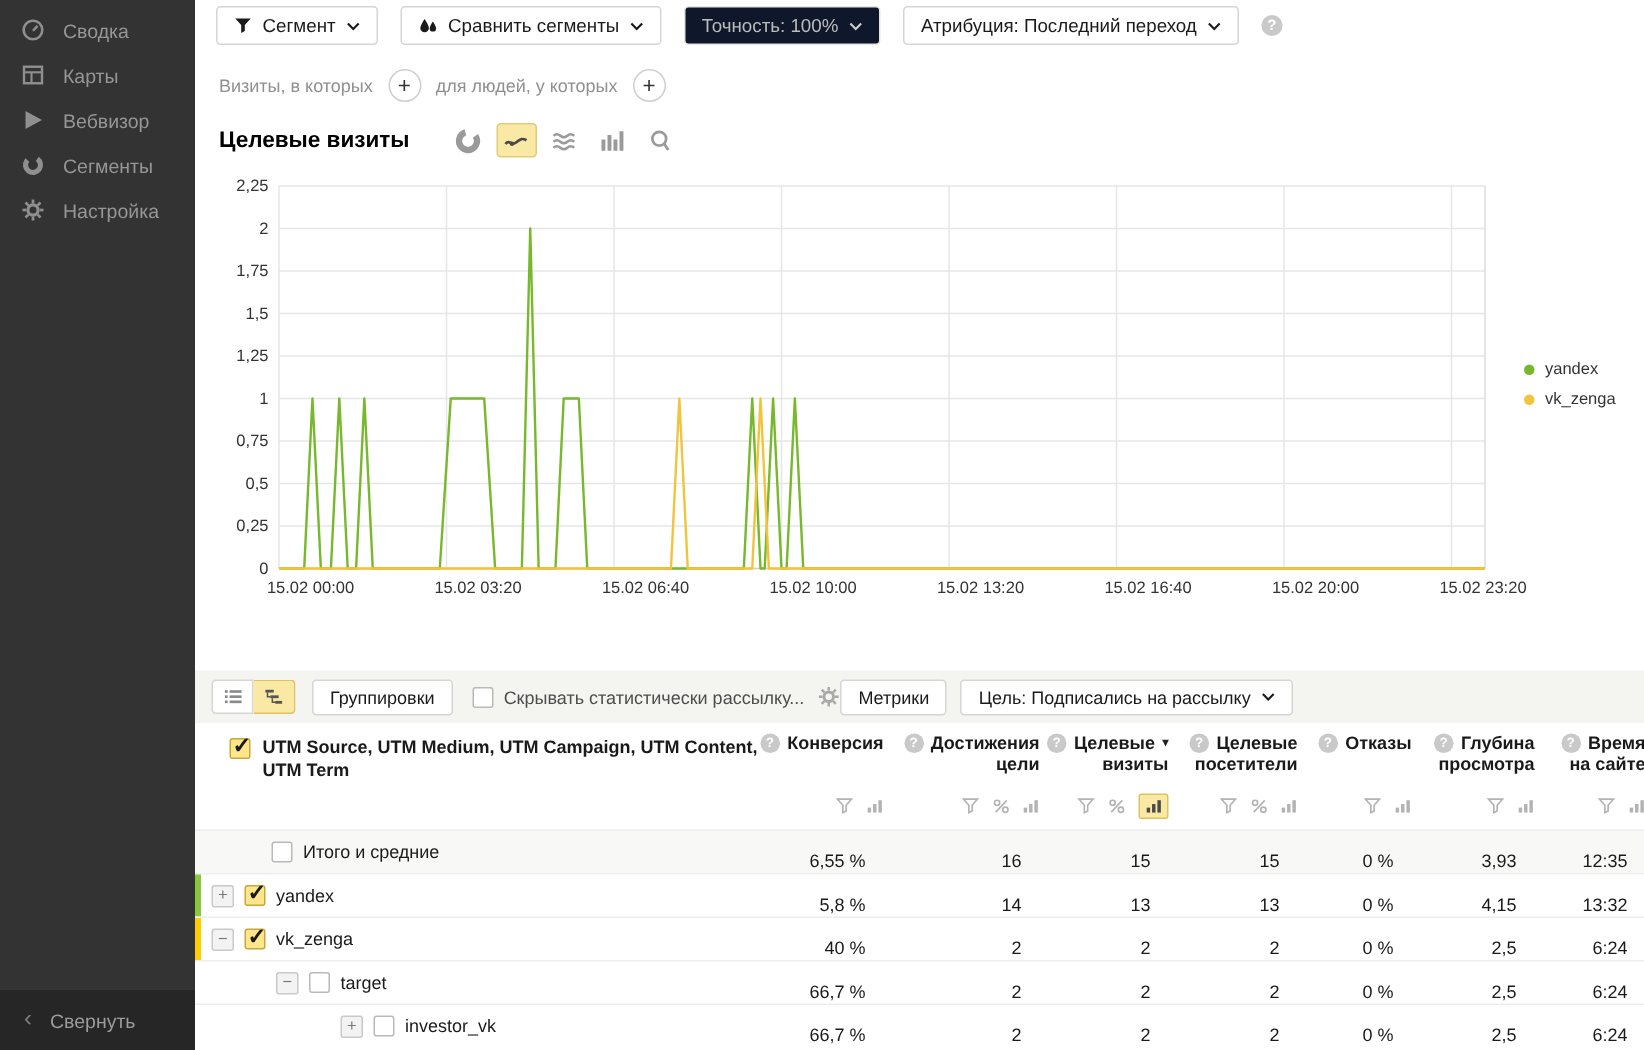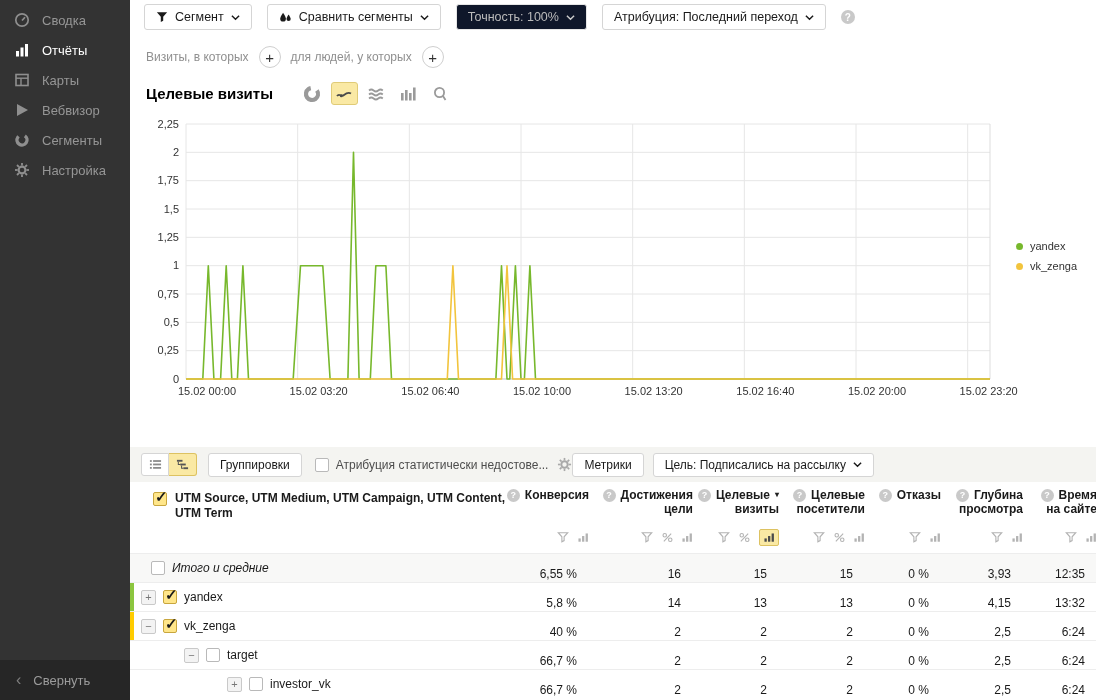--- a/index.html
+++ b/index.html
@@ -111,30 +111,20 @@
   <div class="sidebar">
     <div class="nav-top">
         <div class="nav-item">
           <span class="icn">
             <svg viewBox="0 0 16 16" width="16" height="16">
               <circle cx="8" cy="8" r="6.2" fill="none" stroke="currentColor" stroke-width="1.7"></circle>
               <line x1="8" y1="8.5" x2="11" y2="5.2" stroke="currentColor" stroke-width="1.7"></line>
             </svg>
           </span>
           <span>Сводка</span>
-        </div>
-        <div class="nav-item active">
-          <span class="icn">
-            <svg viewBox="0 0 16 16" width="16" height="16">
-              <rect x="2" y="9" width="3" height="5.5" fill="currentColor"></rect>
-              <rect x="6.5" y="5.5" width="3" height="9" fill="currentColor"></rect>
-              <rect x="11" y="2" width="3" height="12.5" fill="currentColor"></rect>
-            </svg>
-          </span>
-          <span>Отчёты</span>
         </div>
         <div class="nav-item">
           <span class="icn">
             <svg viewBox="0 0 16 16" width="16" height="16">
               <rect x="2" y="2.5" width="12" height="11" fill="none" stroke="currentColor" stroke-width="1.6"></rect>
               <line x1="2" y1="6.2" x2="14" y2="6.2" stroke="currentColor" stroke-width="1.4"></line>
               <line x1="7" y1="6.2" x2="7" y2="13.5" stroke="currentColor" stroke-width="1.4"></line>
             </svg>
           </span>
           <span>Карты</span>
@@ -356,21 +346,21 @@
               </g>
               <path d="M2.5 3 v3 h2 M6 7 v3 h2" fill="none" stroke="currentColor" stroke-width="1.1"></path>
             </svg>
           </span>
       </span>
       <button class="btn ctl-btn ctl-gap">
         <span>Группировки</span>
       </button>
       <span class="hide-check">
         <span class="cb"></span>
-        <span>Атрибуция статистически недостове...</span>
+        <span>Скрывать статистически рассылку...</span>
       </span>
       <span class="icn gear-sm">
           <svg viewBox="0 0 16 16" width="15" height="15">
             <g stroke="currentColor" stroke-width="1.8">
               <line x1="8" y1="1" x2="8" y2="3.6"></line>
               <line x1="8" y1="12.4" x2="8" y2="15"></line>
               <line x1="1" y1="8" x2="3.6" y2="8"></line>
               <line x1="12.4" y1="8" x2="15" y2="8"></line>
               <line x1="3" y1="3" x2="4.9" y2="4.9"></line>
               <line x1="11.1" y1="11.1" x2="13" y2="13"></line>
@@ -600,21 +590,21 @@
                     <rect x="4.4" y="3.4" width="2.5" height="6.2"></rect>
                     <rect x="8.3" y="0.6" width="2.5" height="9"></rect>
                   </g>
                 </svg>
               </span>
             </div>
           </div>
         </div>
       <div id="tbl-body">
           <div class="grid-row tbl-row totals">
-            <div class="cell-dim" style="padding-left: 21px; font-style: italic;">
+            <div class="cell-dim" style="padding-left: 51px;">
               <span class="cb"></span>
               <span>Итого и средние</span>
             </div>
             <div class="cell-num">
               <span class="val">6,55 %</span>
             </div>
             <div class="cell-num">
               <span class="val">16</span>
             </div>
             <div class="cell-num">

